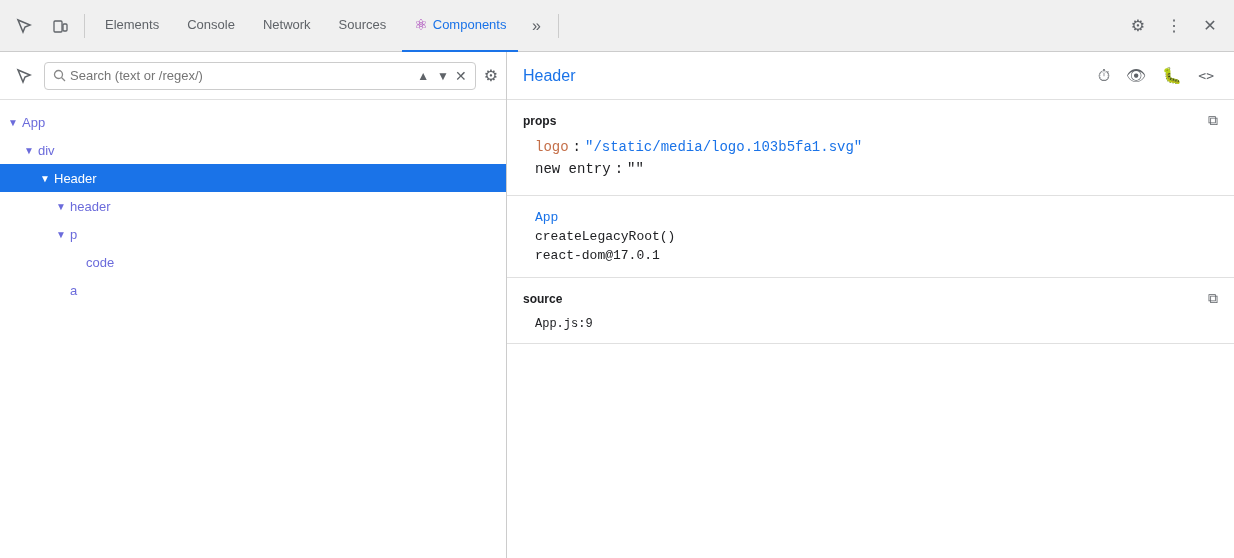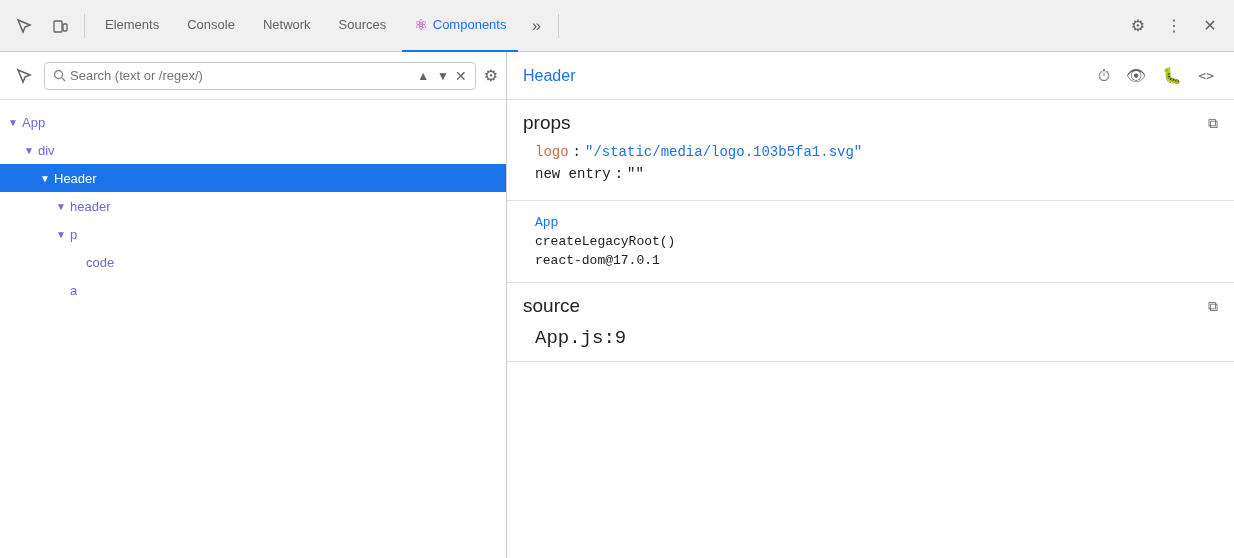--- a/index.html
+++ b/index.html
@@ -235,22 +235,22 @@
       border-bottom: 1px solid #e0e0e0;
       padding: 12px 16px;
     }
     .section-header {
       display: flex;
       align-items: center;
       justify-content: space-between;
       margin-bottom: 10px;
     }
     .section-title {
-      font-size: 19px;
-      font-weight: 400;
+      font-size: 12px;
+      font-weight: 700;
       color: #202124;
     }
     .section-copy-btn {
       background: none;
       border: none;
       cursor: pointer;
       color: #5f6368;
       font-size: 14px;
     }
 
@@ -287,21 +287,21 @@
       padding: 2px 0 2px 12px;
     }
     .rendered-link {
       color: #1a73e8;
       cursor: pointer;
     }
     .rendered-plain {
       color: #202124;
     }
     .source-value {
-      font-size: 19px;
+      font-size: 12px;
       font-family: 'Courier New', Courier, monospace;
       color: #202124;
       padding-left: 12px;
     }
   </style>
 </head>
 <body>
 
 <div class="devtools-toolbar">
 

